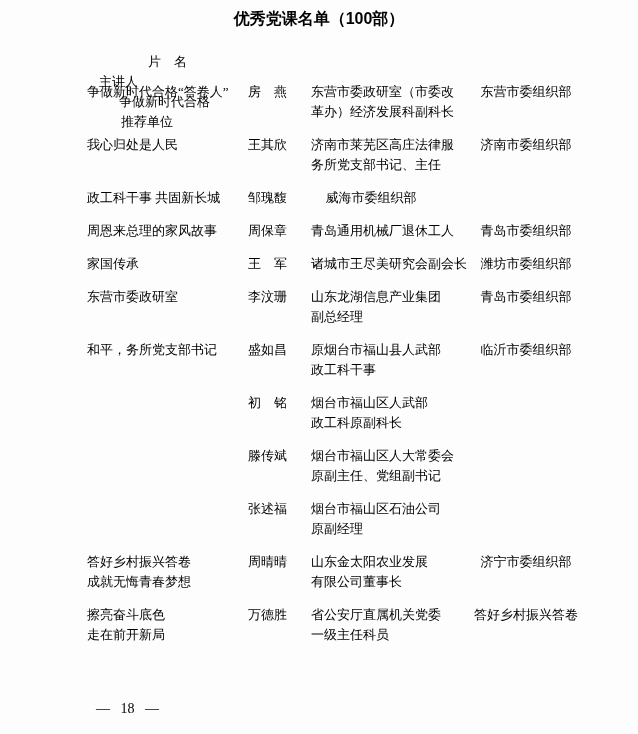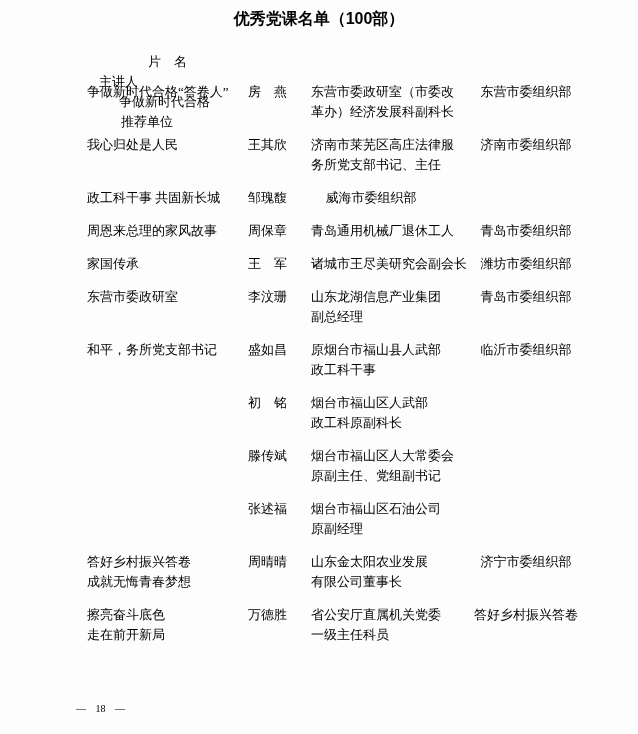--- a/index.html
+++ b/index.html
@@ -38,22 +38,22 @@
     font-size: 13px;
     line-height: 20px;
     white-space: pre;
   }
   .c1 { width: 161px; }
   .c2 { width: 63px; }
   .c3 { width: 155px; }
   .c4 { width: 120px; text-align: center; }
   .page-number {
     position: absolute;
-    left: 76px; top: 699px;
-    font-size: 10px;
+    left: 96px; top: 699px;
+    font-size: 14px;
     line-height: 20px;
     word-spacing: 7px;
   }
 </style>
 </head>
 <body>
 
 <div class="page">
 
   <div class="doc-title">优秀党课名单（100部）</div>

